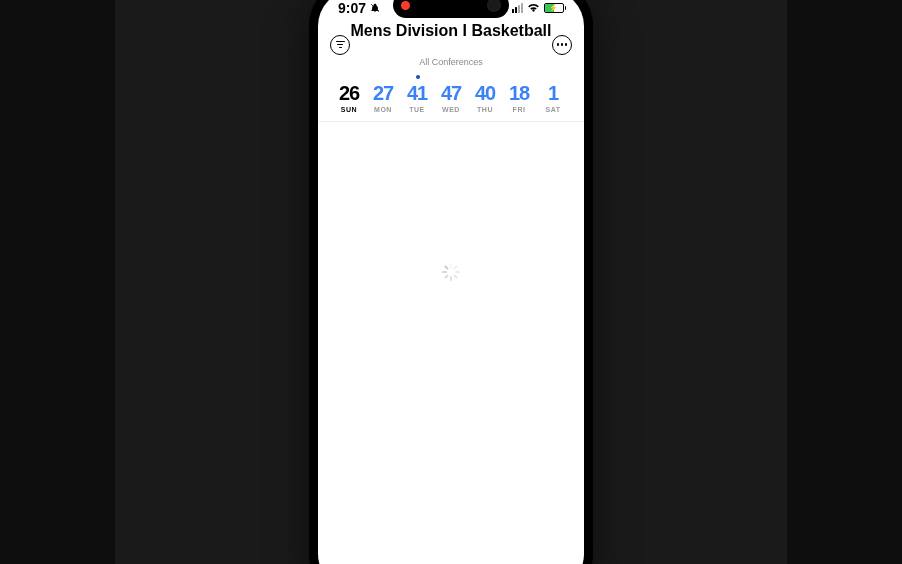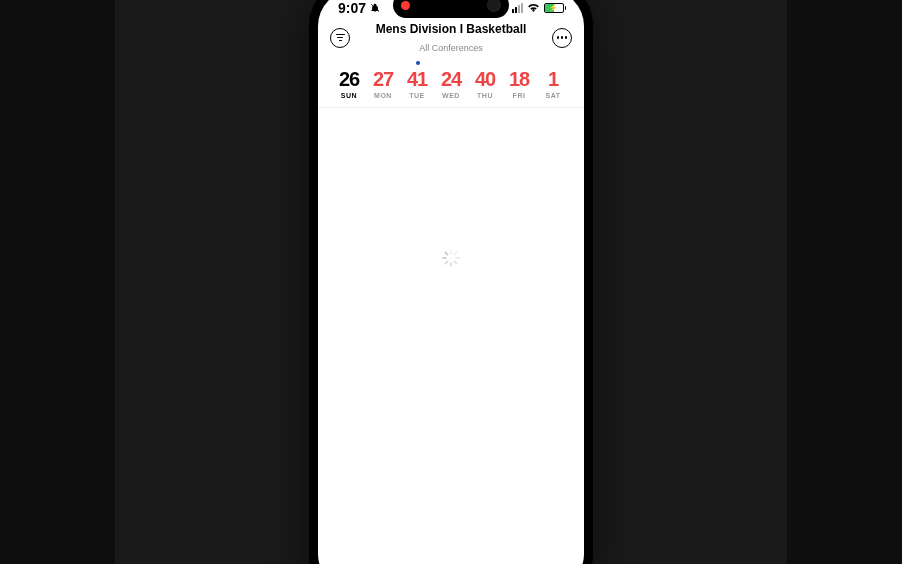--- a/index.html
+++ b/index.html
@@ -175,29 +175,29 @@
       padding-left: 12px;
       padding-right: 12px;
     }
 
     .header-center {
       text-align: center;
       flex: 1;
     }
 
     .header-title {
-      font-size: 12px;
+      font-size: 16px;
       font-weight: 600;
       color: #000;
     }
 
     .header-subtitle {
       font-size: 9px;
       color: #888;
-      margin-top: 7px;
+      margin-top: 17px;
     }
 
     .circle-btn {
       width: 20px;
       height: 20px;
       border: 1.5px solid #000;
       border-radius: 50%;
       display: flex;
       align-items: center;
       justify-content: center;
@@ -251,21 +251,21 @@
       display: flex;
       flex-direction: column;
       align-items: center;
       cursor: pointer;
       min-width: 34px;
     }
 
     .day-num {
       font-size: 20px;
       font-weight: 700;
-      color: #ef4444;
+      color: #3b82f6;
       line-height: 1;
       font-family: Arial, sans-serif;
       letter-spacing: -1px;
     }
 
     .day-item.active .day-num {
       color: #000;
     }
 
     .day-label {
@@ -385,21 +385,21 @@
       </div>
       <div class="day-item">
         <span class="day-num">27</span>
         <span class="day-label">MON</span>
       </div>
       <div class="day-item">
         <span class="day-num">41</span>
         <span class="day-label">TUE</span>
       </div>
       <div class="day-item">
-        <span class="day-num">24</span>
+        <span class="day-num">47</span>
         <span class="day-label">WED</span>
       </div>
       <div class="day-item">
         <span class="day-num">40</span>
         <span class="day-label">THU</span>
       </div>
       <div class="day-item">
         <span class="day-num">18</span>
         <span class="day-label">FRI</span>
       </div>

